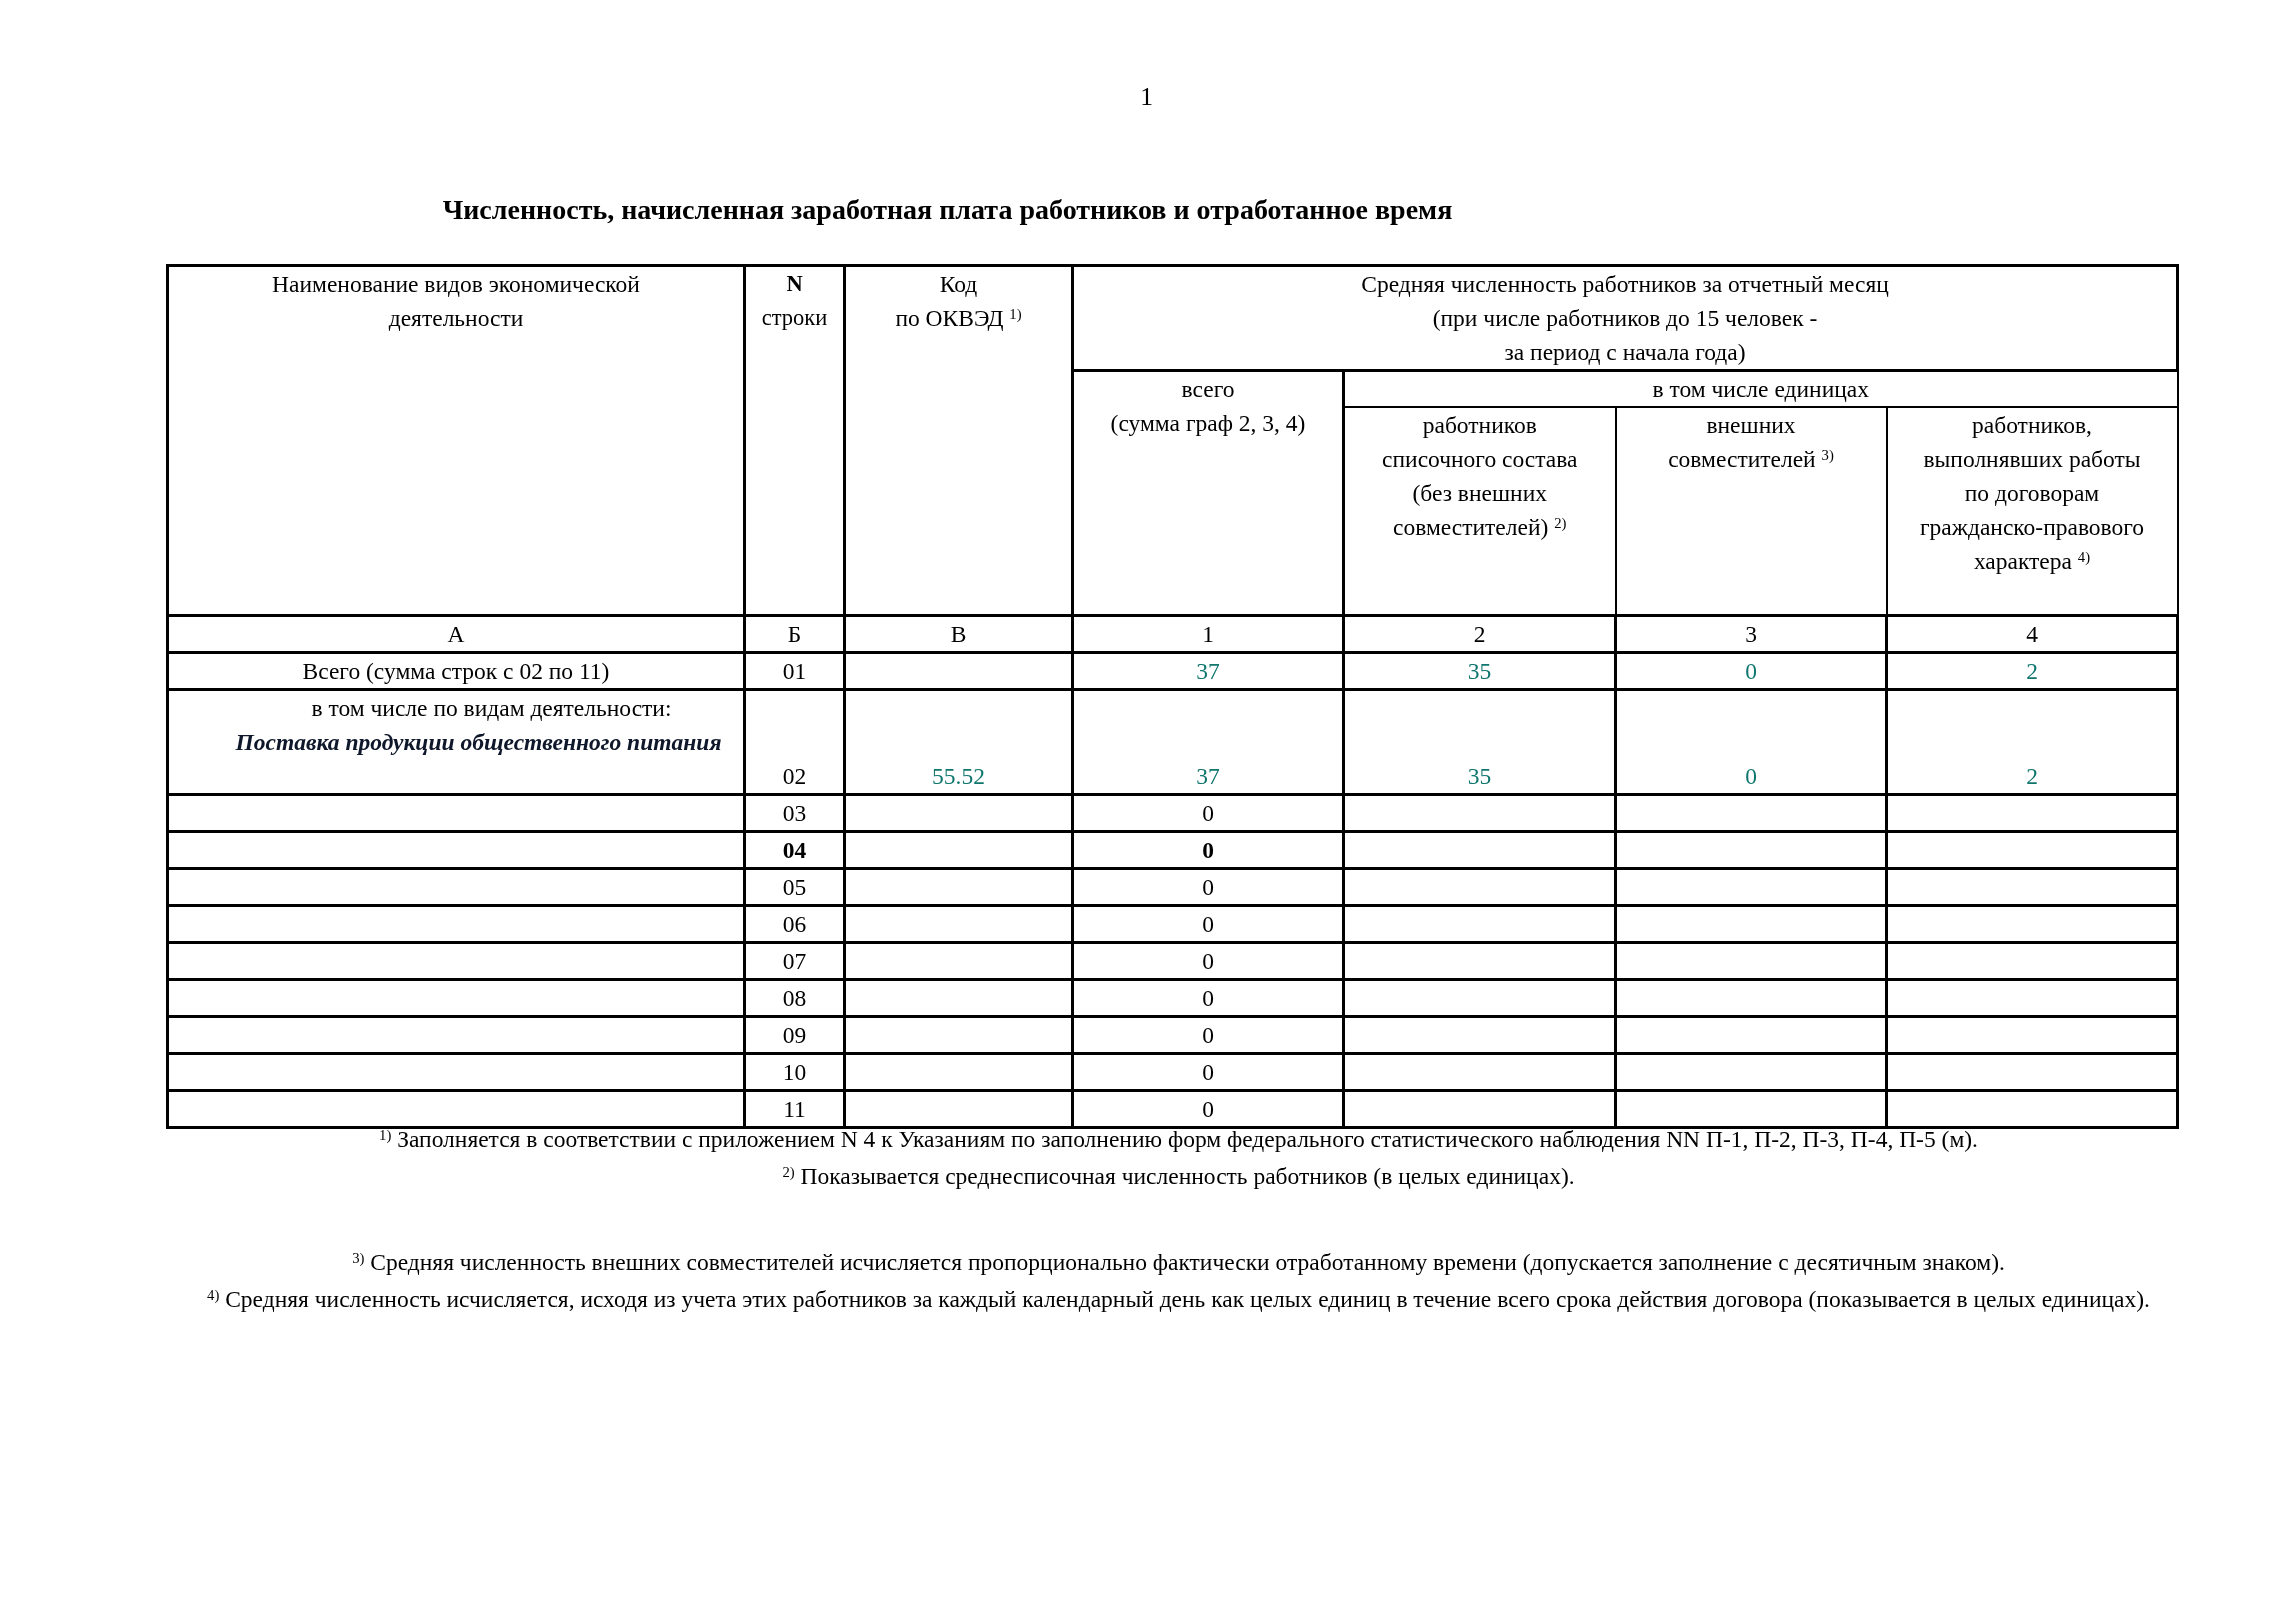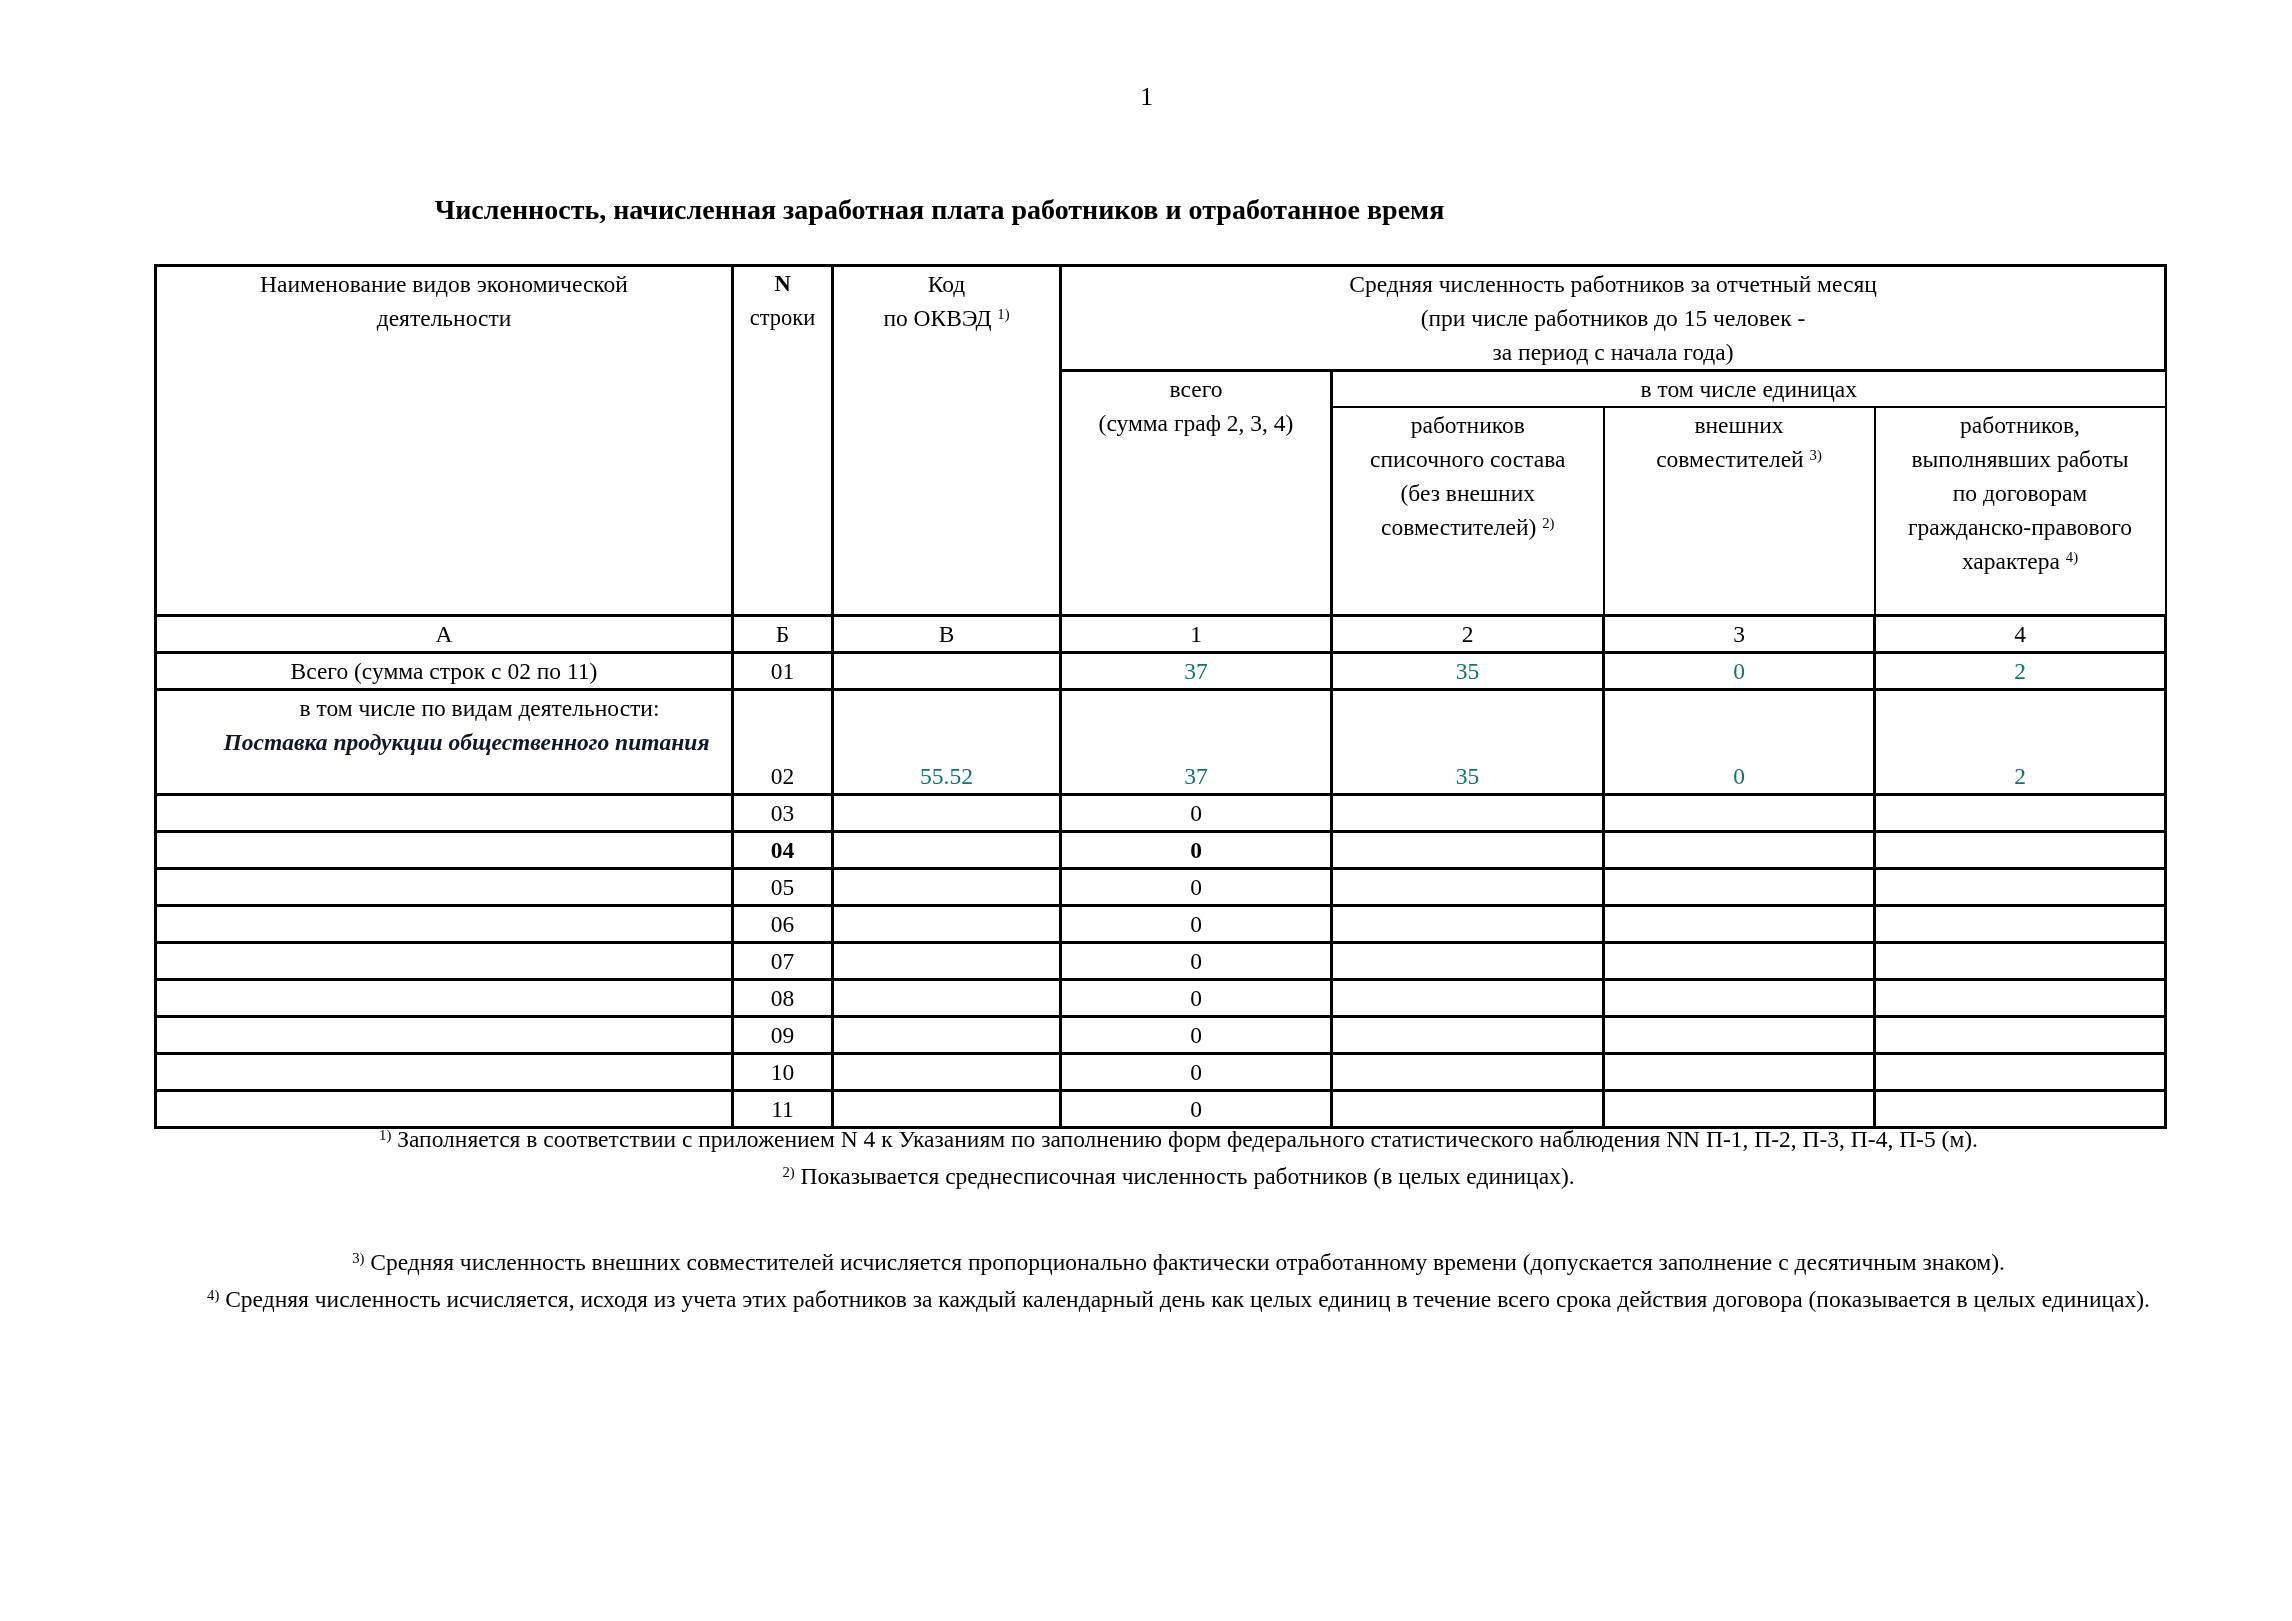--- a/index.html
+++ b/index.html
@@ -1,19 +1,19 @@
 <!DOCTYPE html>
 <html><head>
 <meta charset="utf-8">
 <style>
   html, body { margin: 0; padding: 0; background: #ffffff; }
   body { width: 2293px; height: 1621px; position: relative; font-family: "Liberation Serif", "DejaVu Serif", serif; color: #000; overflow: hidden; }
   .page-number { position: absolute; top: 82px; left: 0; width: 2293px; text-align: center; font-size: 25.5px; }
-  .doc-title { position: absolute; top: 194px; left: 0; width: 1879px; text-align: center; font-size: 28px; font-weight: bold; }
-  table.form { position: absolute; left: 154px; top: 264px; border-collapse: collapse; table-layout: fixed; width: 2009px; }
+  .doc-title { position: absolute; top: 194px; left: 0; width: 1879px; text-align: center; font-size: 28px; font-weight: bold; padding-left: 8px; }
+  table.form { position: absolute; left: 166px; top: 264px; border-collapse: collapse; table-layout: fixed; width: 2009px; }
   table.form td { border: 3.9px solid #000; font-size: 23.5px; line-height: 34px; text-align: center; vertical-align: top; padding: 0 3.9px; overflow: hidden; }
   table.form td.thin { border-width: 2.9px; }
   .red { color: #0f766e; font-weight: normal; }
   .bottom { vertical-align: bottom !important; }
   .left { text-align: center; margin-left: 12px; }
   sup { font-size: 14.7px; vertical-align: top; position: relative; top: -3.9px; }
   .activity-caption { display: block; padding-left: 71px; }
   .activity-name { display: block; padding-left: 45px; color: #0f172a; font-weight: bold; font-style: italic; }
   .footnotes { position: absolute; left: 159px; top: 1121px; width: 2039px; font-size: 23.5px; line-height: 37px; }
   .footnotes p { margin: 0; text-align: center; }

